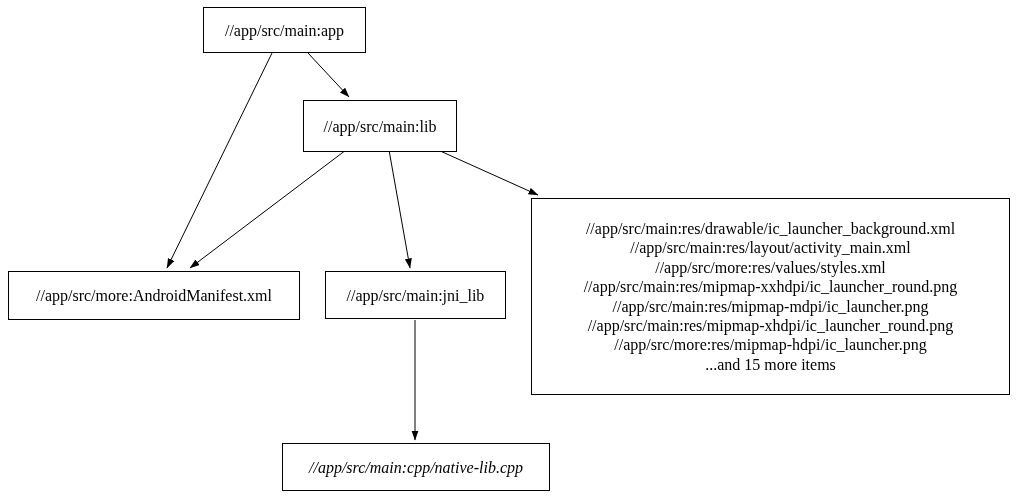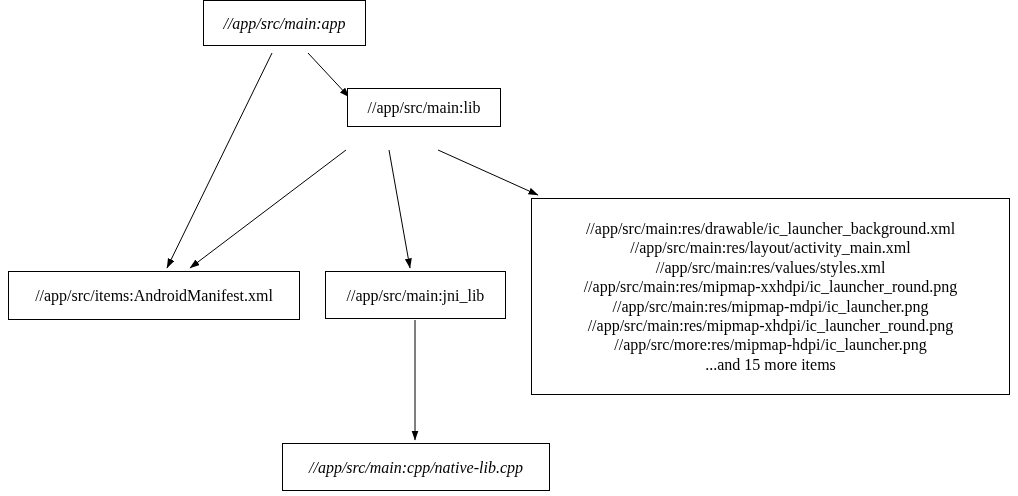--- a/index.html
+++ b/index.html
@@ -34,22 +34,22 @@
     justify-content: center;
     text-align: center;
     font-size: 16px;
     line-height: 19px;
     white-space: nowrap;
   }
   .node.multi {
     flex-direction: column;
     line-height: 19.4px;
   }
-  #n-app       { left: 203px; top: 0;   width: 163px; height: 46px; font-style: italic; }
-  #n-lib       { left: 303px; top: 88px; width: 154px; height: 39px; margin-left: 44px; }
+  #n-app       { left: 203px; top: 7px;   width: 163px; height: 46px; }
+  #n-lib       { left: 303px; top: 100px; width: 154px; height: 52px; }
   #n-manifest  { left: 8px;   top: 271px; width: 292px; height: 49px; }
   #n-jni-lib   { left: 325px; top: 271px; width: 181px; height: 48px; font-family: Liberation Serif, serif; }
   #n-resources { left: 531px; top: 198px; width: 479px; height: 197px; }
   #n-native    { left: 282px; top: 443px; width: 268px; height: 48px; font-style: italic; }
 </style>
 </head>
 <body>
 
 <div class="canvas">
 
@@ -69,31 +69,31 @@
 
   <div class="node" id="n-app">
     <span>//app/src/main:app</span>
   </div>
 
   <div class="node" id="n-lib">
     <span>//app/src/main:lib</span>
   </div>
 
   <div class="node" id="n-manifest">
-    <span>//app/src/items:AndroidManifest.xml</span>
+    <span>//app/src/more:AndroidManifest.xml</span>
   </div>
 
   <div class="node" id="n-jni-lib">
     <span>//app/src/main:jni_lib</span>
   </div>
 
   <div class="node multi" id="n-resources">
       <div>//app/src/main:res/drawable/ic_launcher_background.xml</div>
       <div>//app/src/main:res/layout/activity_main.xml</div>
-      <div>//app/src/main:res/values/styles.xml</div>
+      <div>//app/src/more:res/values/styles.xml</div>
       <div>//app/src/main:res/mipmap-xxhdpi/ic_launcher_round.png</div>
       <div>//app/src/main:res/mipmap-mdpi/ic_launcher.png</div>
       <div>//app/src/main:res/mipmap-xhdpi/ic_launcher_round.png</div>
       <div>//app/src/more:res/mipmap-hdpi/ic_launcher.png</div>
       <div>...and 15 more items</div>
     </div>
 
   <div class="node" id="n-native">
     <span>//app/src/main:cpp/native-lib.cpp</span>
   </div>

